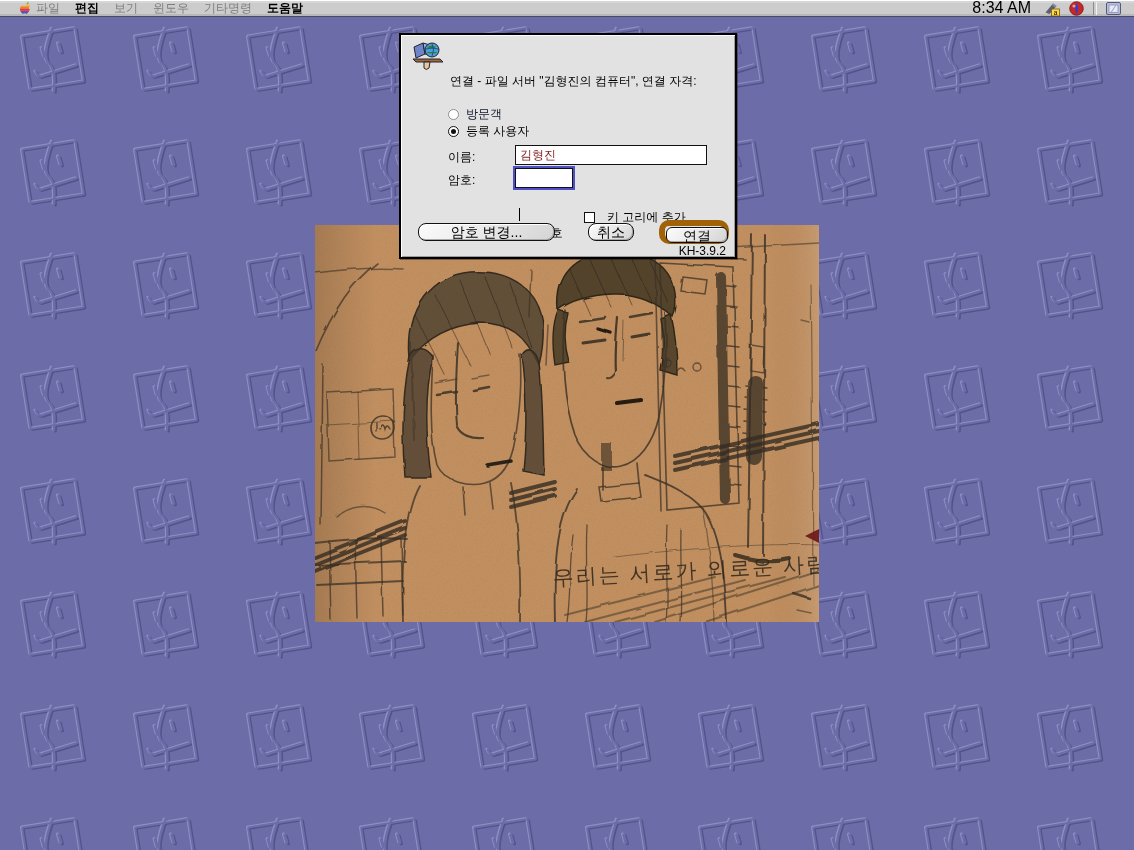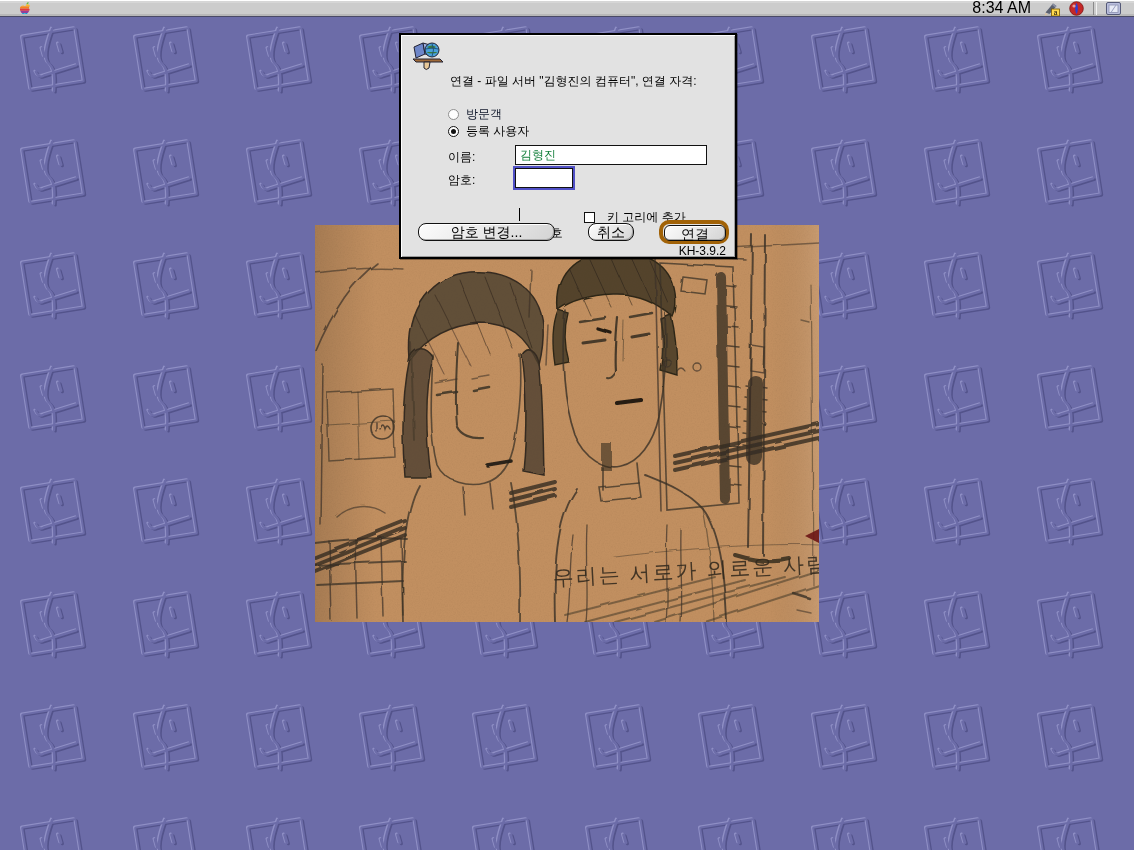--- a/index.html
+++ b/index.html
@@ -36,36 +36,36 @@
   }
   .dlg-icon{position:absolute;left:9px;top:6px;width:36px;height:30px;}
   .dlg-title{position:absolute;left:49px;top:39px;width:280px;line-height:14px;}
   .radio-row{position:absolute;left:47px;display:flex;align-items:center;gap:7px;}
   .radio{width:11px;height:11px;border-radius:50%;border:1px solid #111;background:#fff;position:relative;box-sizing:border-box;}
   .radio.disabled{border-color:#8f8f8f;}
   .radio.selected::after{content:"";position:absolute;left:2px;top:2px;width:5px;height:5px;border-radius:50%;background:#111;}
   .radio-label.disabled{color:#0f172a;}
   .fld-label{position:absolute;left:47px;}
   .txt{position:absolute;box-sizing:border-box;height:20px;border:1px solid #111;background:#fff;
-       font-family:"Liberation Sans","DejaVu Sans",sans-serif;font-size:12px;padding:2px 4px;color:#15803d;outline:none;}
+       font-family:"Liberation Sans","DejaVu Sans",sans-serif;font-size:12px;padding:2px 4px;color:#7f1d1d;outline:none;}
   .txt.focused{box-shadow:0 0 0 2px #5050c6;}
   .caret{position:absolute;left:118px;top:173px;width:1px;height:13px;background:#000;}
   .chk-row{position:absolute;left:183px;top:174px;display:flex;align-items:center;gap:12px;}
   .checkbox{width:11px;height:11px;border:1px solid #111;background:#fff;box-sizing:border-box;}
   .note{position:absolute;left:47px;top:190px;}
   .btn{
     position:absolute;box-sizing:border-box;height:18px;border:1px solid #111;border-radius:8px;
     background:linear-gradient(135deg,#fcfcfc,#d4d4d4);
     box-shadow:inset 1px 1px 0 #ffffff,inset -1px -1px 0 #a8a8a8;
     font-size:14px;line-height:16px;text-align:center;color:#000;padding:0;
     font-family:"Liberation Sans","DejaVu Sans",sans-serif;
   }
   .default-ring{
     position:absolute;left:258px;top:185px;width:70px;height:24px;box-sizing:border-box;
-    border:4px solid #a16207;border-radius:10px;padding:1px;background:transparent;
+    border:6px solid #a16207;border-radius:10px;padding:1px;background:transparent;
   }
   .default-ring .btn{position:relative;left:0;top:0;width:62px;height:16px;border-radius:6px;margin:0 auto;display:block;}
   .version{position:absolute;right:9px;top:209px;font-size:12px;color:#000;}
 </style>
 </head>
 <body>
 
 <svg class="pattern-layer" id="pattern-grid" width="1134" height="833" xmlns="http://www.w3.org/2000/svg">
   <defs>
     <g id="facelines" fill="none" stroke="currentColor" stroke-linecap="round" stroke-width="2">
@@ -174,20 +174,28 @@
       </defs>
     <g clip-path="url(#appleclip)">
       <rect x="0" y="0" width="14" height="3.2" fill="#5fb946"></rect>
       <rect x="0" y="3.2" width="14" height="2.2" fill="#fdb827"></rect>
       <rect x="0" y="5.4" width="14" height="2.2" fill="#f5821f"></rect>
       <rect x="0" y="7.6" width="14" height="2.2" fill="#e03a3e"></rect>
       <rect x="0" y="9.8" width="14" height="2.2" fill="#963d97"></rect>
       <rect x="0" y="12.0" width="14" height="3" fill="#009ddc"></rect>
     </g>
   </svg>
+  <div class="menu-items">
+    <span class="menu-item">파일</span>
+    <span class="menu-item enabled">편집</span>
+    <span class="menu-item">보기</span>
+    <span class="menu-item">윈도우</span>
+    <span class="menu-item">기타명령</span>
+    <span class="menu-item enabled">도움말</span>
+  </div>
   <div class="mb-right">
     <span class="clock">8:34 AM</span>
     <svg class="mb-icon" viewBox="0 0 17 15">
       <path d="M2.5,11.5 L10,2.5 L13.5,5 L6.5,13 Z" fill="#5a6070"></path>
       <path d="M10,2.5 L13.5,5 L12.3,6.4 L8.9,3.8 Z" fill="#8a90a4"></path>
       <path d="M2.5,11.5 L1.6,14.4 L4.8,13.4 Z" fill="#d8c0a0"></path>
       <rect x="8.5" y="8" width="8" height="7" fill="#ffd84d" stroke="#7a5a00" stroke-width="0.8"></rect>
       <text x="12.5" y="13.6" font-size="6.5" text-anchor="middle" fill="#000">a</text>
     </svg>
     <svg class="mb-icon" viewBox="0 0 17 15">

